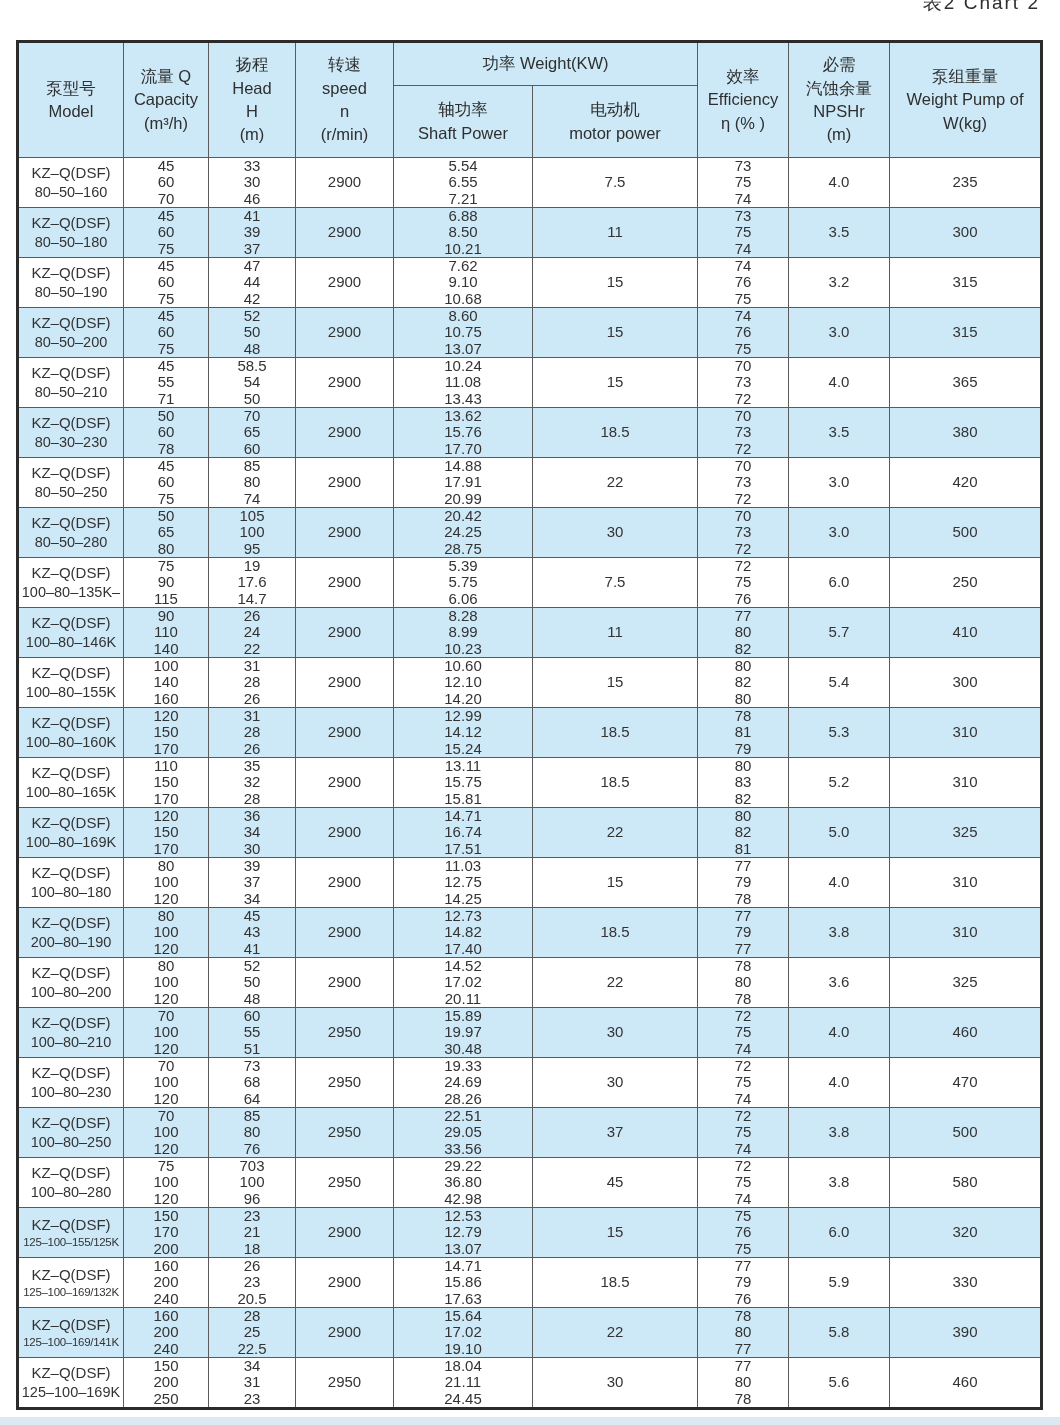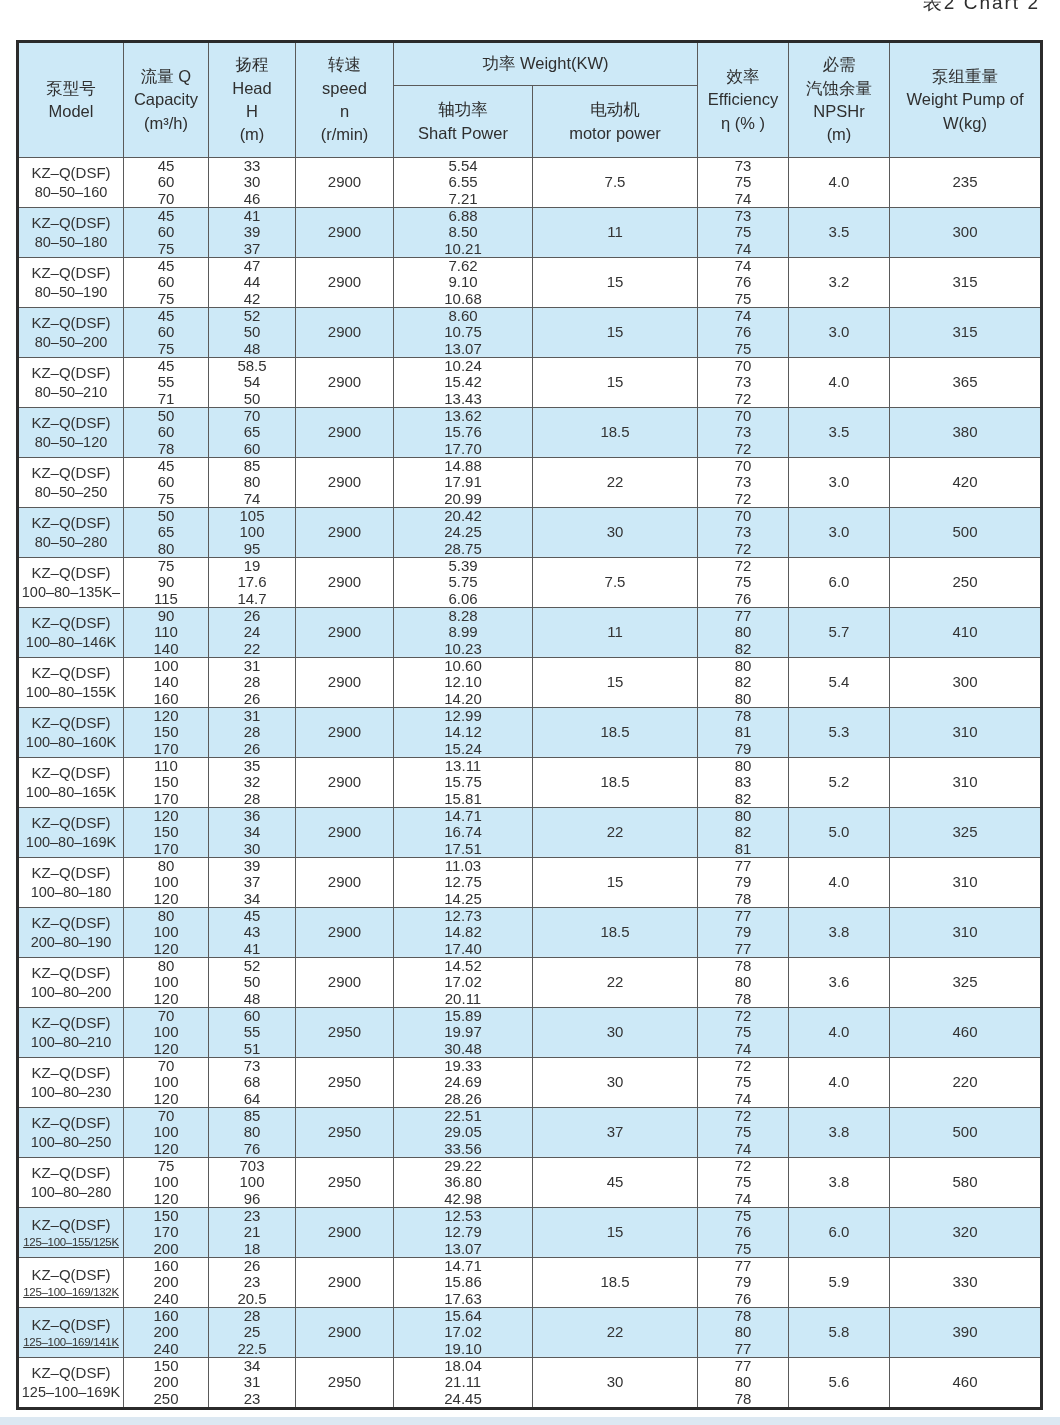--- a/index.html
+++ b/index.html
@@ -48,21 +48,21 @@
   tbody td {
     height: 49px;
     font-size: 15px;
     line-height: 1.07;
     color: #333333;
   }
   tbody tr:nth-child(even) td { background: #cde9f7; }
   tbody tr:nth-child(odd)  td { background: #ffffff; }
   td .m1 { font-size: 15px; line-height: 1.25; text-align: center; }
   td .m2 { font-size: 14.5px; line-height: 1.25; }
-  td .m2.sm { font-size: 11.5px; letter-spacing: -0.3px; text-decoration: underline; }
+  td .m2.sm { font-size: 11.5px; letter-spacing: -0.3px; }
   .bottom-strip {
     position: absolute;
     left: 0; bottom: 0;
     width: 1060px; height: 8px;
     background: #dcE8f2;
   }
   
   col.c-model  { width: 106px; }
   col.c-cap    { width: 85px;  }
   col.c-head   { width: 87px;  }
@@ -205,31 +205,31 @@
         <tr>
           <td><div class="m1">KZ–Q(DSF)</div><div class="m2">80–50–210</div></td>
           <td>45
 55
 71</td>
           <td>58.5
 54
 50</td>
           <td>2900</td>
           <td>10.24
-15.42
+11.08
 13.43</td>
           <td>15</td>
           <td>70
 73
 72</td>
           <td>4.0</td>
           <td>365</td>
         </tr>
         <tr>
-          <td><div class="m1">KZ–Q(DSF)</div><div class="m2">80–50–120</div></td>
+          <td><div class="m1">KZ–Q(DSF)</div><div class="m2">80–30–230</div></td>
           <td>50
 60
 78</td>
           <td>70
 65
 60</td>
           <td>2900</td>
           <td>13.62
 15.76
 17.70</td>
@@ -478,21 +478,21 @@
 64</td>
           <td>2950</td>
           <td>19.33
 24.69
 28.26</td>
           <td>30</td>
           <td>72
 75
 74</td>
           <td>4.0</td>
-          <td>220</td>
+          <td>470</td>
         </tr>
         <tr>
           <td><div class="m1">KZ–Q(DSF)</div><div class="m2">100–80–250</div></td>
           <td>70
 100
 120</td>
           <td>85
 80
 76</td>
           <td>2950</td>

